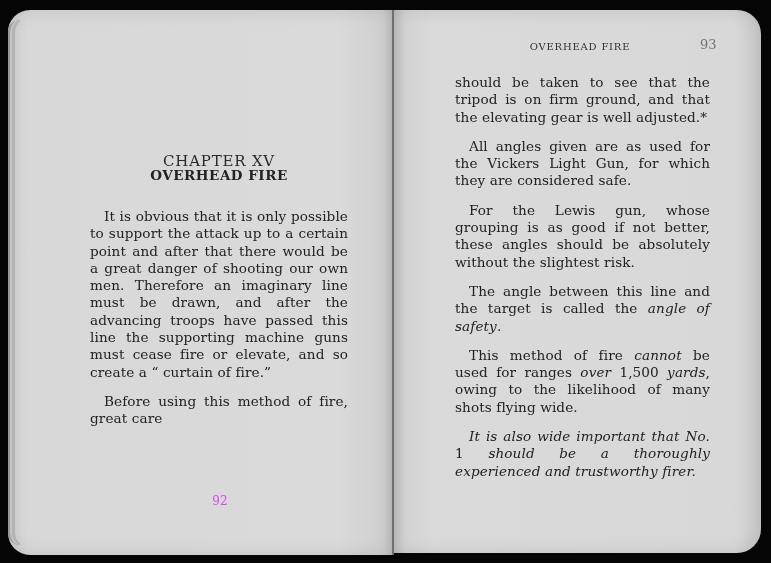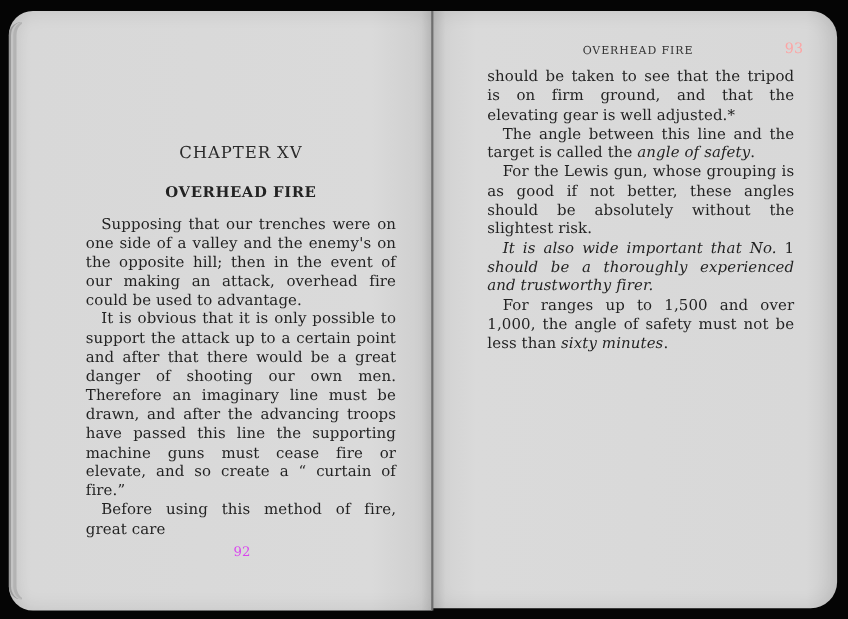--- a/index.html
+++ b/index.html
@@ -28,76 +28,76 @@
     background: linear-gradient(to right, #bdbdbd 0px, #d3d3d3 12px, #dadada 40px, #d8d8d8 340px, #c9c9c9 368px);
   }
   .spine {
     position:absolute; left:392px; top:10px; width:2px; height:545px; background:#6f6f6f;
   }
   .text {
     position:absolute; color:#222; font-size:13.6px; line-height:17.3px;
     text-align:justify; letter-spacing:0.1px;
   }
   .right-text { left:443px; top:62px; width:279px; }
-  .para { margin:0; text-indent:14px; }
+  .para { margin:12px; text-indent:14px; }
   .para.noindent { text-indent:0; }
   .chapter {
-    position:absolute; left:78px; top:130px; width:282px; text-align:center;
+    position:absolute; left:78px; top:152px; width:282px; text-align:center;
     font-size:15px; letter-spacing:0.8px; color:#2a2a2a;
   }
   .title {
     position:absolute; left:78px; top:167px; width:282px; text-align:center;
     font-weight:bold; font-size:13.5px; letter-spacing:0.5px; color:#222;
   }
   .smallcaps { font-variant:small-caps; }
   .ital { font-style:italic; }
   .bold { font-weight:bold; }
   .left-body { position:absolute; left:78px; top:196px; width:282px; }
   .folio-left {
     position:absolute; left:210px; top:494px; width:20px; text-align:center;
     font-size:12px; color:#d946ef;
   }
   .running-head {
     position:absolute; left:500px; top:41px; width:160px; text-align:center;
     font-size:10px; letter-spacing:0.8px; color:#333;
   }
   .folio-right {
-    position:absolute; left:700px; top:37px; width:30px; text-align:right;
-    font-size:13px; color:#fca5a5;
+    position:absolute; left:700px; top:37px; width:30px; text-align:left;
+    font-size:13px; color:#737373;
   }
   .footnote {
     position:absolute; left:443px; top:454px; width:279px;
     font-size:10px; line-height:13px; text-align:justify; color:#2a2a2a;
     font-family:"Liberation Sans", sans-serif;
   }
   .footnote p { margin:0; text-indent:14px; }
 </style>
 </head>
 <body>
 
 <div class="book">
   <div class="page page-left"></div>
   <div class="page page-right"></div>
   <div class="spine"></div>
 
   <div class="chapter">CHAPTER XV</div>
   <div class="title">OVERHEAD FIRE</div>
 
   <div class="text left-body">
-    <p class="para">Supposing that our trenches were on one side of a valley and the enemy's on the opposite hill; then in the event of our making an attack, overhead fire could be used to advantage.</p>
     <p class="para">It is obvious that it is only possible to support the attack up to a certain point and after that there would be a great danger of shooting our own men. Therefore an imaginary line must be drawn, and after the advancing troops have passed this line the supporting machine guns must cease fire or elevate, and so create a “ curtain of fire.”</p>
     <p class="para bold" style="font-weight:normal;">Before using this method of fire, great care</p>
   </div>
 
   <div class="folio-left">92</div>
 
   <div class="running-head">OVERHEAD FIRE</div>
   <div class="folio-right">93</div>
 
   <div class="text right-text">
     <p class="para noindent">should be taken to see that the tripod is on firm ground, and that the elevating gear is well adjusted.*</p>
+    <p class="para">All angles given are as used for the Vickers Light Gun, for which they are considered safe.</p>
+    <p class="para">For the Lewis gun, whose grouping is as good if not better, these angles should be absolutely without the slightest risk.</p>
     <p class="para"><span>The angle between this line and the target is called the </span><span class="ital">angle of safety</span><span>.</span></p>
-    <p class="para">For the Lewis gun, whose grouping is as good if not better, these angles should be absolutely without the slightest risk.</p>
+    <p class="para"><span>This method of fire </span><span class="ital">cannot</span><span> be used for ranges </span><span class="ital">over</span><span> 1,500 </span><span class="ital">yards</span><span>, owing to the likelihood of many shots flying wide.</span></p>
     <p class="para"><span class="ital">It is also wide important that No.</span><span> 1 </span><span class="ital">should be a thoroughly experienced and trustworthy firer.</span></p>
-    <p class="para"><span>For ranges up to 1,500 and over 1,000, the angle of safety must not be less than </span><span class="ital">sixty minutes</span><span>.</span></p>
   </div>
 
 </div>
 
 </body></html>

